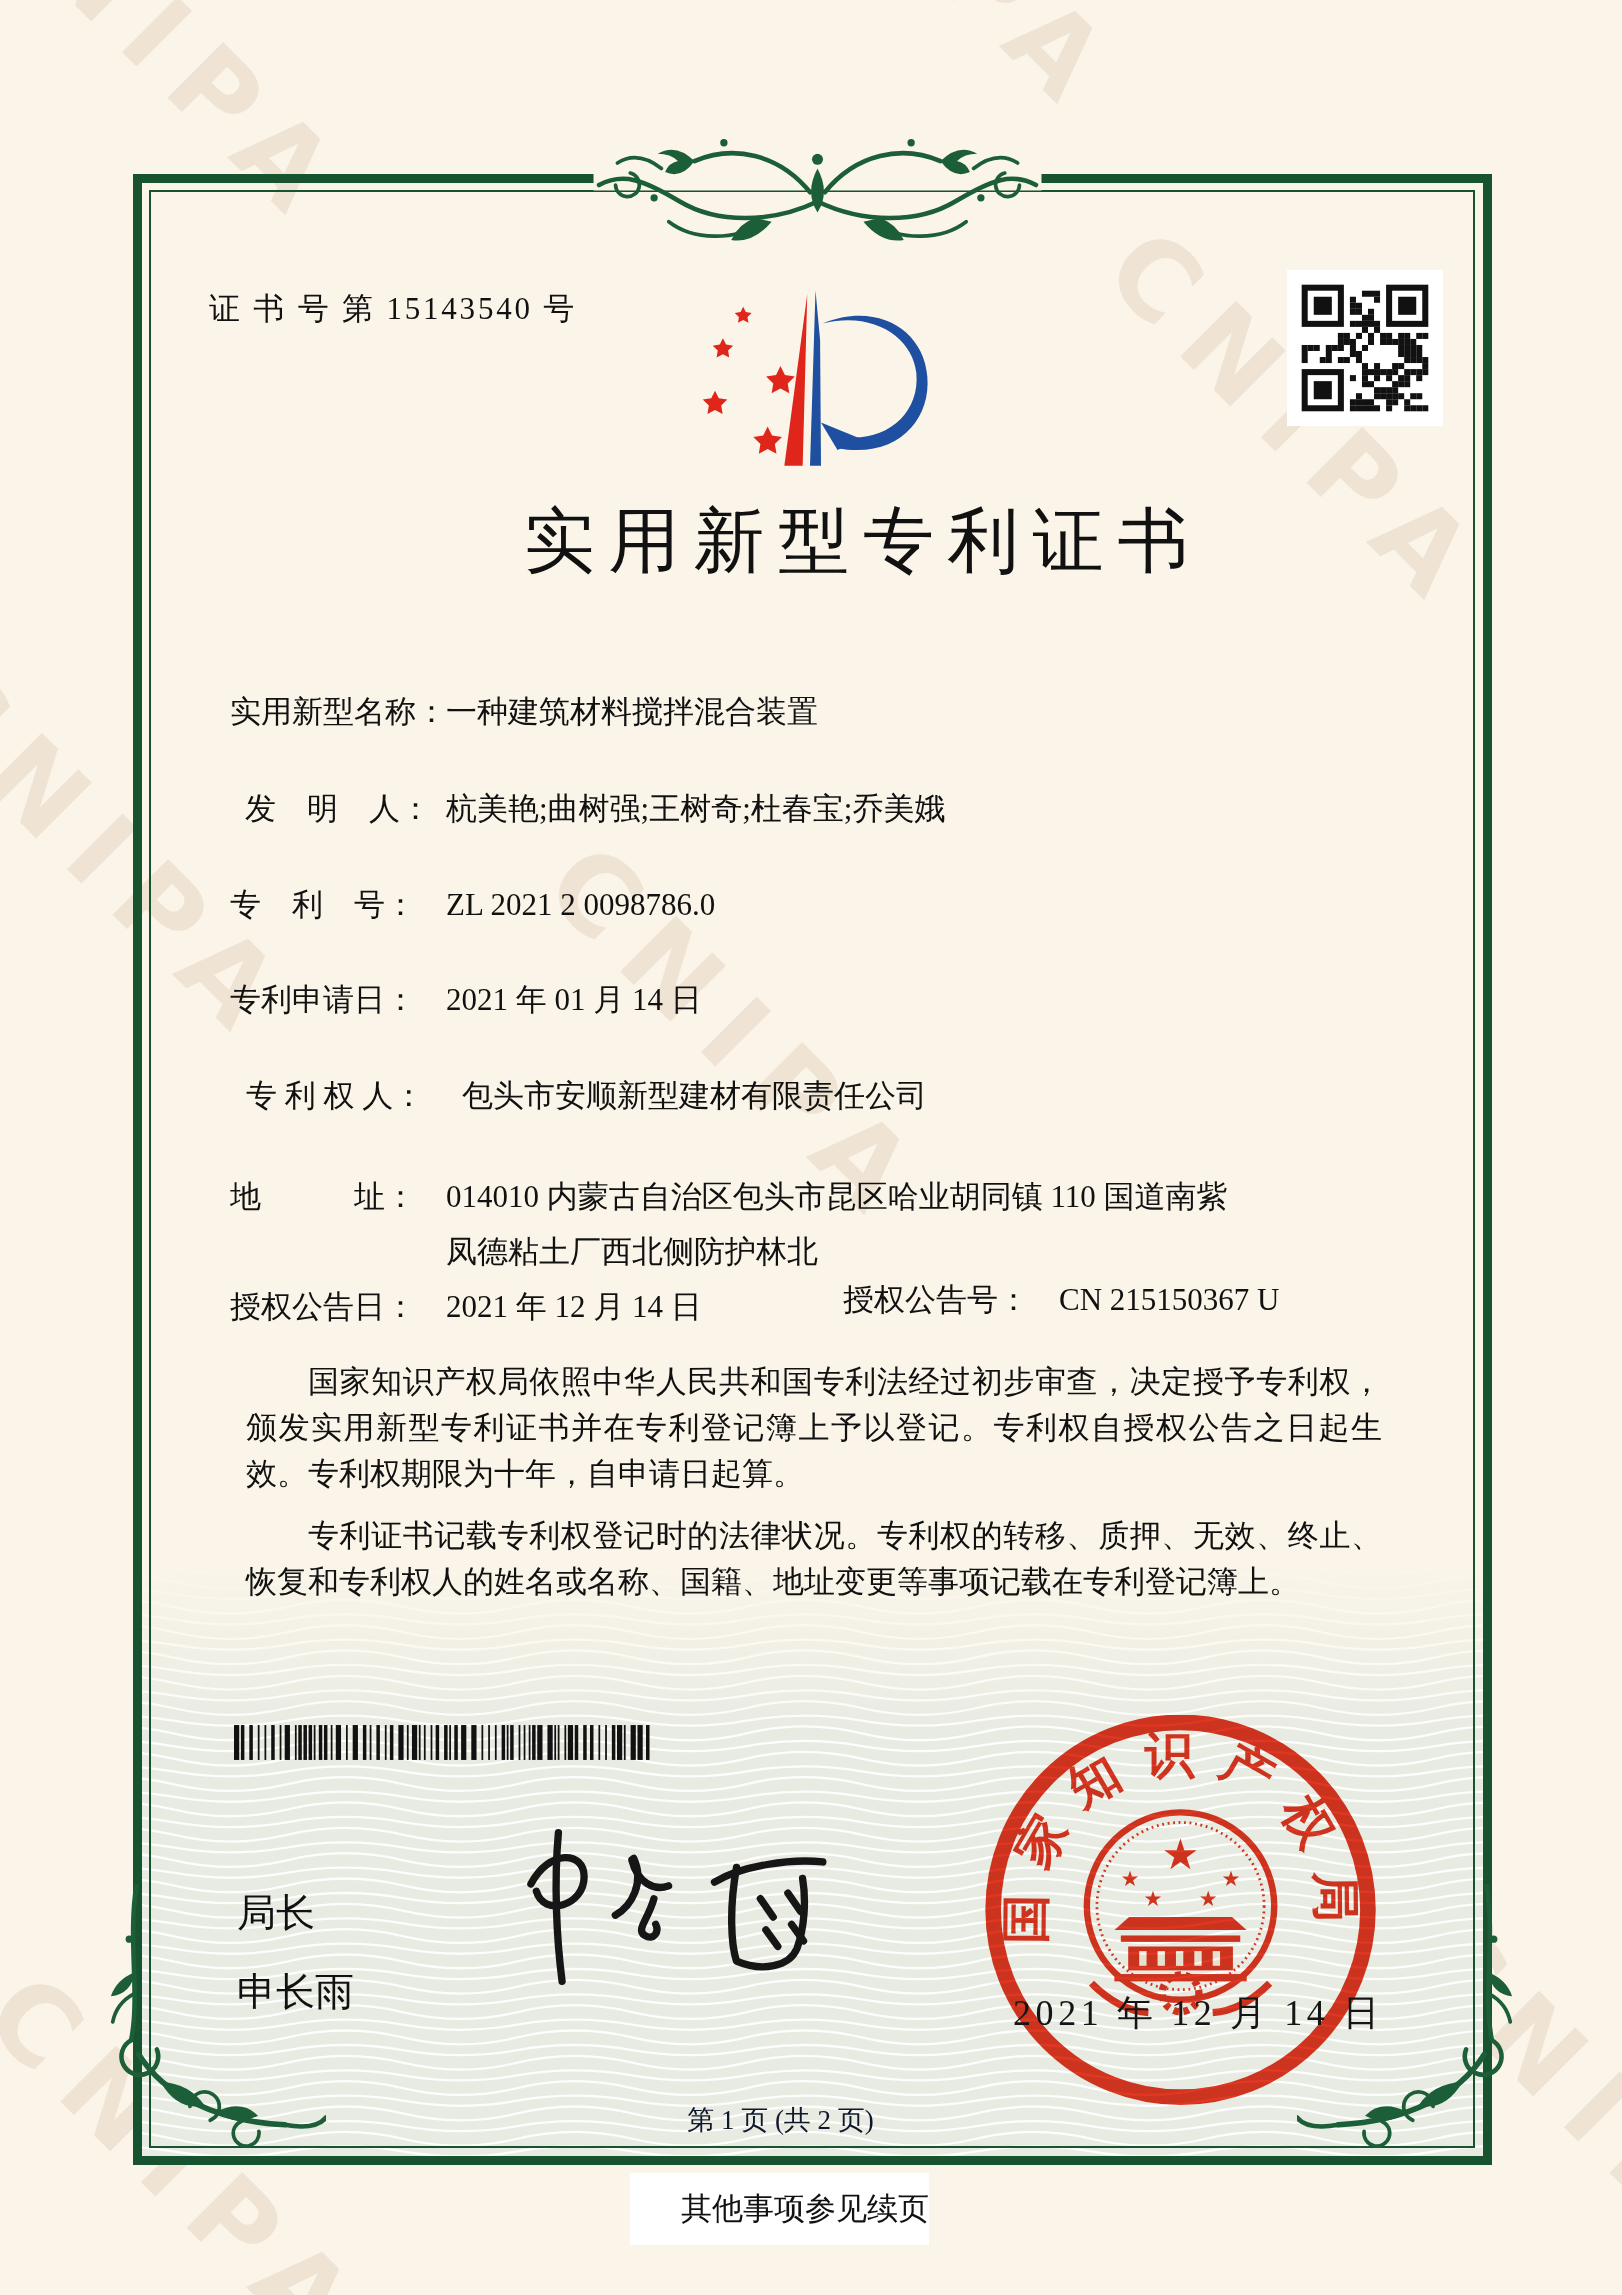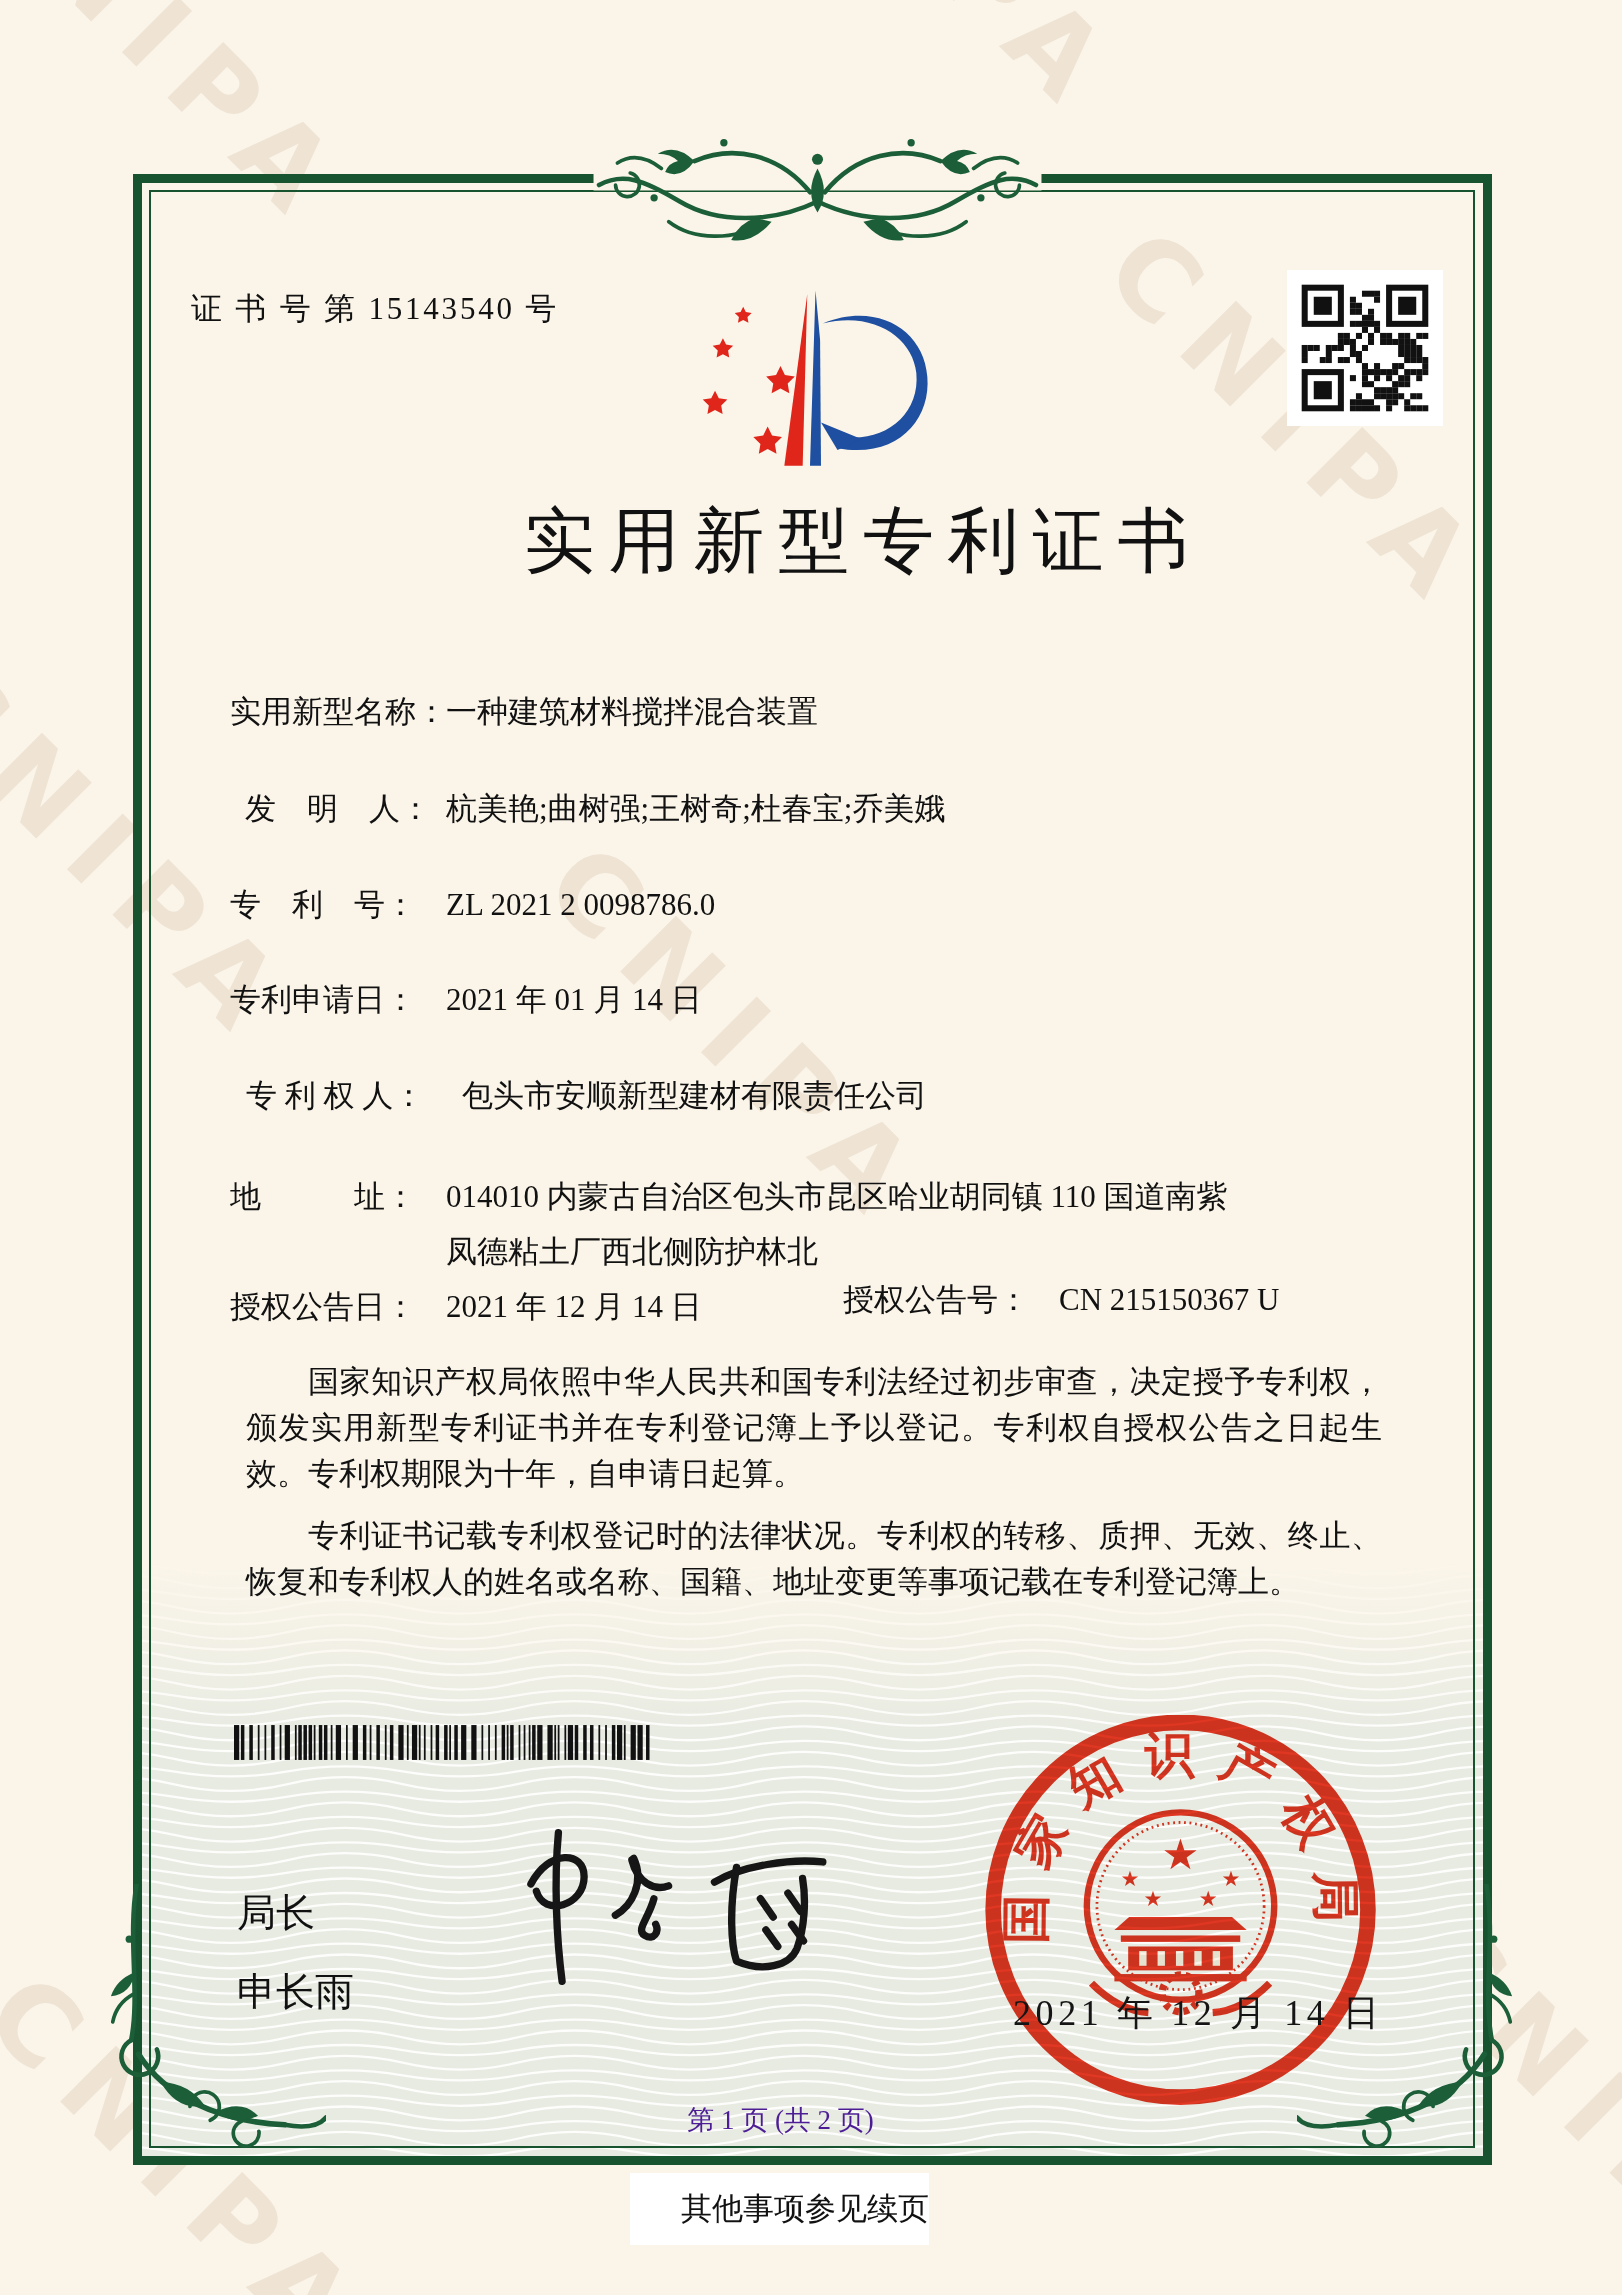--- a/index.html
+++ b/index.html
@@ -12,36 +12,36 @@
       transform:rotate(45deg);white-space:nowrap;z-index:1;}
   
   .band{position:absolute;left:141px;top:1563px;width:1344px;height:597px;background:#e8ebe2;z-index:2;}
   .band-fade{position:absolute;left:0;top:0;width:100%;height:170px;
       background:linear-gradient(#fbf5e9 0%, rgba(251,245,233,0) 100%);}
   
   .frame-outer{position:absolute;left:133px;top:174px;width:1341px;height:1973px;
       border:9.2px solid #17532f;z-index:3;}
   .frame-inner{position:absolute;left:149px;top:190px;width:1322px;height:1954px;
       border:2.8px solid #17532f;z-index:3;}
-  .cert-no{position:absolute;left:191px;top:288px;font-size:31px;letter-spacing:2.8px;z-index:4;}
+  .cert-no{position:absolute;left:209px;top:288px;font-size:31px;letter-spacing:2.8px;z-index:4;}
   .title{position:absolute;left:133px;top:494px;width:1460px;text-align:center;
       font-size:71px;font-weight:normal;letter-spacing:13.8px;z-index:4;}
   .row{position:absolute;left:230px;font-size:31px;z-index:4;white-space:nowrap;}
   .row .lab{display:inline-block;width:216px;}
   .row .val{display:inline-block;}
   .addr2{position:absolute;left:446px;font-size:31px;z-index:4;}
   .bodytext{position:absolute;left:230px;top:1343px;width:1168px;font-size:31px;
       line-height:46px;text-align:justify;z-index:4;}
   .bodytext p{margin:16px;text-indent:62px;}
   .sig-title{position:absolute;left:237px;top:1886px;font-size:39px;z-index:5;
       font-family:"Liberation Sans","DejaVu Sans",sans-serif;font-weight:500;}
   .sig-name{position:absolute;left:237px;top:1965px;font-size:39px;z-index:5;
       font-family:"Liberation Sans","DejaVu Sans",sans-serif;font-weight:500;}
   .seal-date{position:absolute;left:1013px;top:1989px;font-size:36px;letter-spacing:4.6px;z-index:7;color:#151515;}
-  .page-foot{position:absolute;left:551px;top:2102px;width:459px;text-align:center;font-size:27px;z-index:4;color:#4c1d95;}
+  .page-foot{position:absolute;left:551px;top:2102px;width:459px;text-align:center;font-size:27px;z-index:4;color:#0f172a;}
   .cont-box{position:absolute;left:630px;top:2173px;width:299px;height:72px;background:#ffffff;
       z-index:4;text-align:right;font-size:31px;line-height:72px;}
   .qr-box{position:absolute;left:1287px;top:270px;width:156px;height:156px;background:#ffffff;z-index:4;}
   svg{display:block;}
 </style>
 </head>
 <body>
 
 <div class="page">
 

